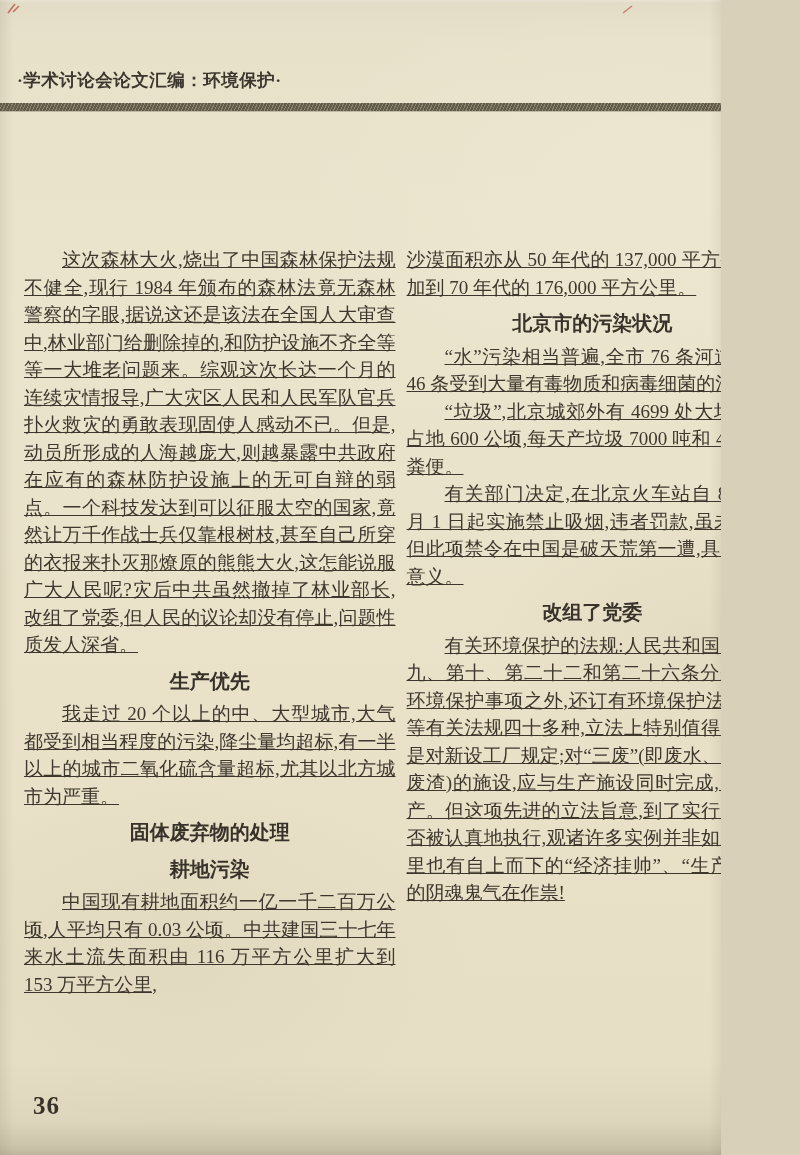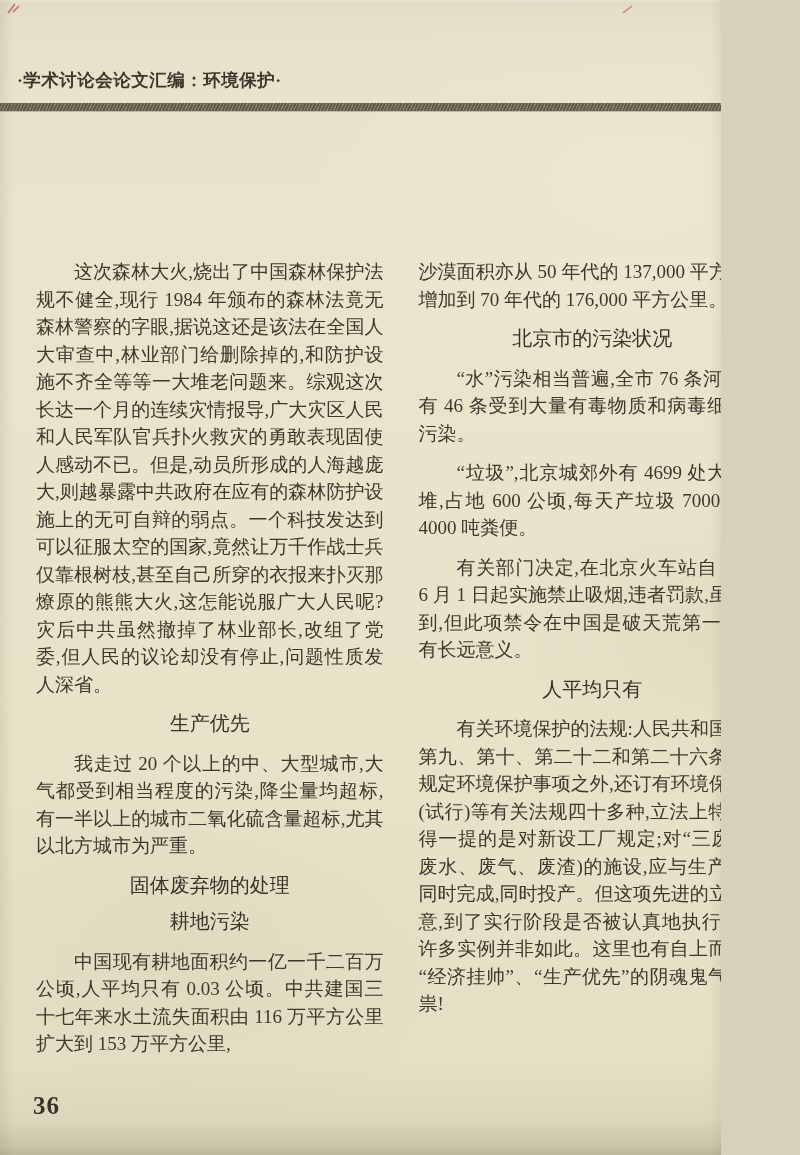--- a/index.html
+++ b/index.html
@@ -35,24 +35,24 @@
     box-shadow:0 1px 0 rgba(60,54,40,.25);
     opacity:.92;
   }
   .red-mark{position:absolute;pointer-events:none;}
   .content{
     position:absolute;left:24px;top:246px;width:754px;
     display:flex;gap:11px;
     color:#3e372d;
   }
   .col{width:372px;font-size:19px;line-height:27.5px;text-align:justify;}
-  .para{margin:12px;}
+  .para{margin:0;text-decoration:underline;}
   .indent{text-indent:2em;}
   .heading{
-    margin:9px 0 5px 0;text-align:center;font-weight:400;font-size:20px;
+    margin:9px 0 5px 0;text-align:center;font-weight:700;font-size:20px;
     color:#38322a;text-indent:0;
   }
   .last-para-wrap{position:relative;}
   .page-number{
     position:absolute;left:33px;top:1092px;
     font-size:25px;font-weight:700;color:#3a332b;letter-spacing:1px;
   }
 </style>
 </head>
 <body>
@@ -82,21 +82,21 @@
       <h3 class="heading">耕地污染</h3>
       <p class="para indent">中国现有耕地面积约一亿一千二百万公顷,人平均只有 0.03 公顷。中共建国三十七年来水土流失面积由 116 万平方公里扩大到 153 万平方公里,</p>
     </div>
 
     <div class="col">
       <p class="para">沙漠面积亦从 50 年代的 137,000 平方公里增加到 70 年代的 176,000 平方公里。</p>
       <h3 class="heading">北京市的污染状况</h3>
       <p class="para indent">“水”污染相当普遍,全市 76 条河道中,有 46 条受到大量有毒物质和病毒细菌的污染。</p>
       <p class="para indent">“垃圾”,北京城郊外有 4699 处大垃圾堆,占地 600 公顷,每天产垃圾 7000 吨和 4000 吨粪便。</p>
       <p class="para indent">有关部门决定,在北京火车站自 87 年 6 月 1 日起实施禁止吸烟,违者罚款,虽未做到,但此项禁令在中国是破天荒第一遭,具有长远意义。</p>
-      <h3 class="heading">人平均只有</h3>
+      <h3 class="heading">改组了党委</h3>
       <div class="last-para-wrap">
         <p class="para indent">有关环境保护的法规:人民共和国宪法第九、第十、第二十二和第二十六条分别规定环境保护事项之外,还订有环境保护法(试行)等有关法规四十多种,立法上特别值得一提的是对新设工厂规定;对“三废”(即废水、废气、废渣)的施设,应与生产施设同时完成,同时投产。但这项先进的立法旨意,到了实行阶段是否被认真地执行,观诸许多实例并非如此。这里也有自上而下的“经济挂帅”、“生产优先”的阴魂鬼气在作祟!</p>
 
       </div>
     </div>
 
   </div>
 
   <div class="page-number">36</div>
 

